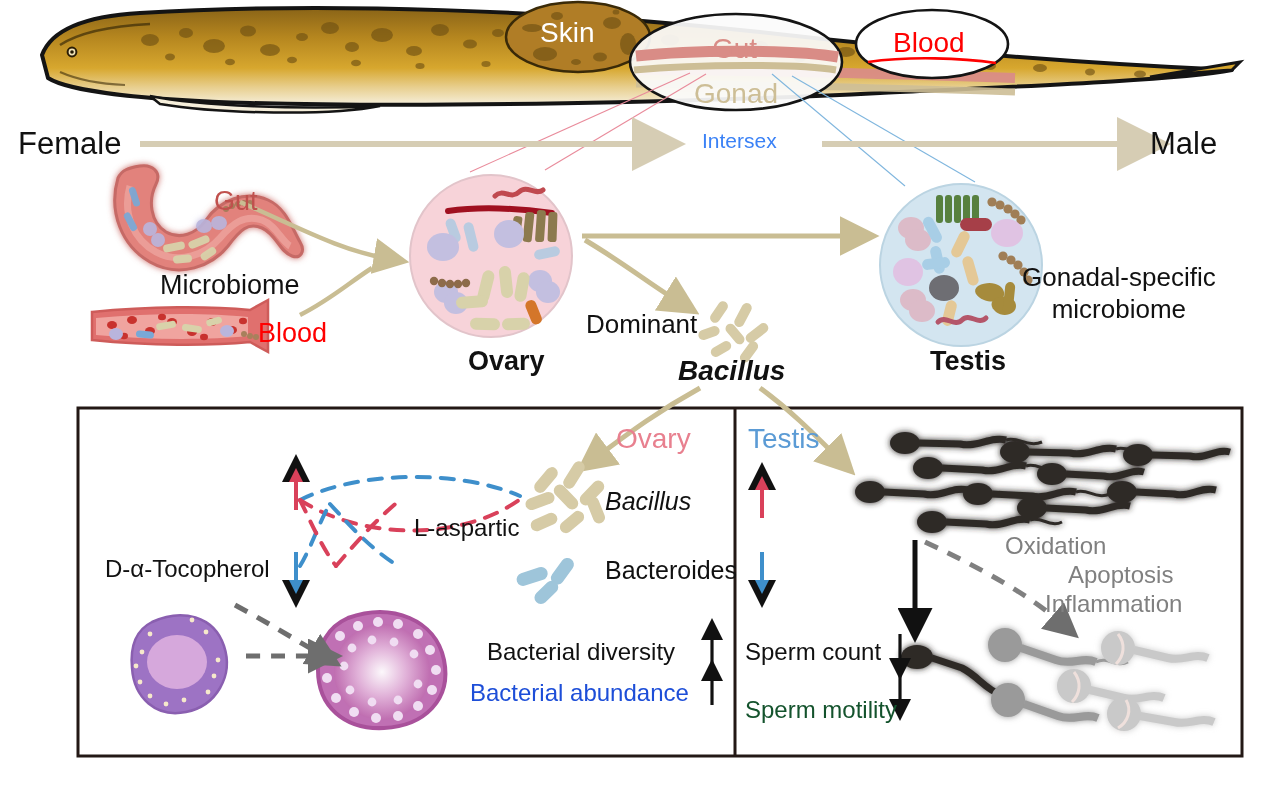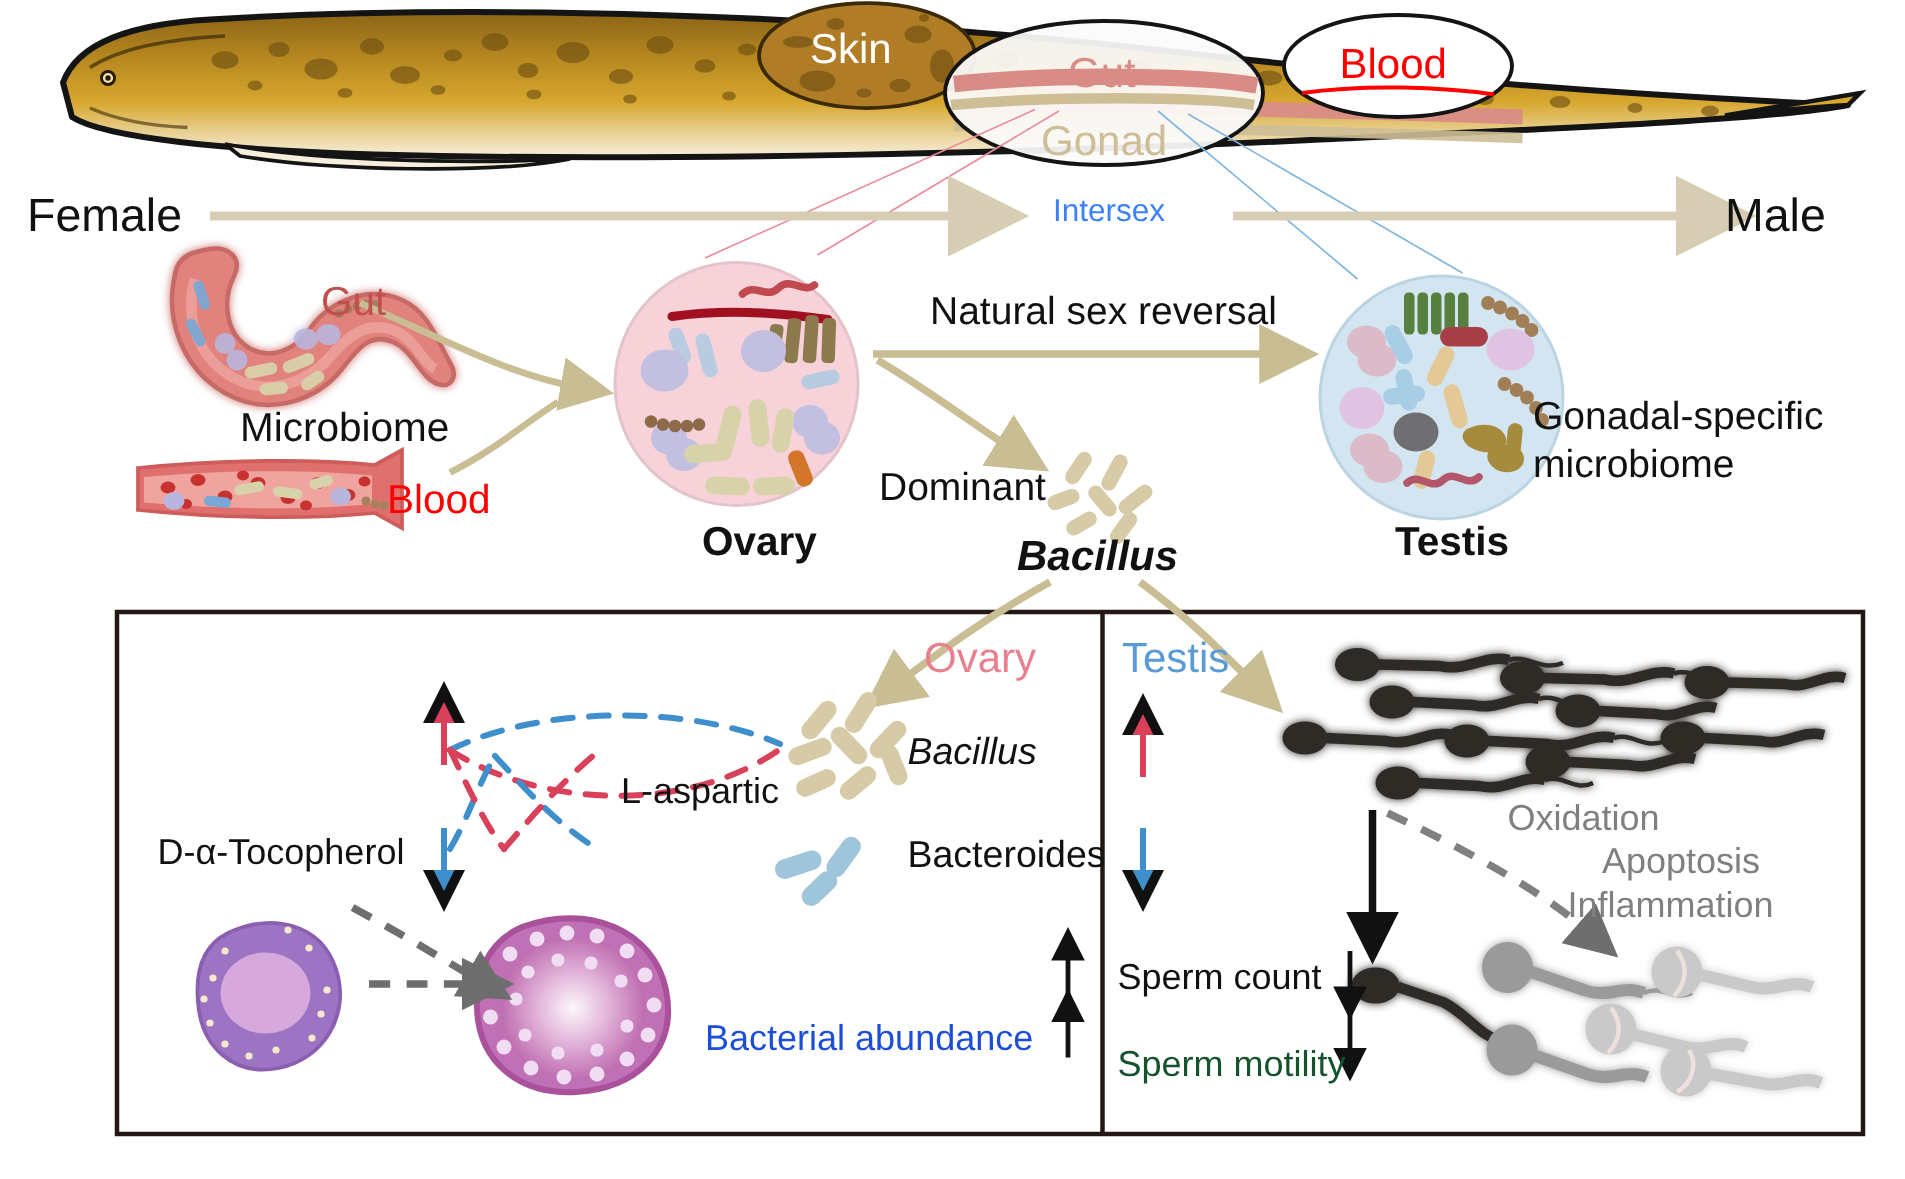--- a/index.html
+++ b/index.html
@@ -13,21 +13,21 @@
   .t-intersex{left:678px;top:130px;font-size:21px;color:#3b82f6;margin-left:24px;}
   .t-male{left:1150px;top:128px;font-size:31px;color:#111;}
   .t-gutlbl{left:214px;top:188px;font-size:27px;color:#C0504D;}
   .t-bloodlbl{left:258px;top:320px;font-size:27px;color:#FF0000;}
   .t-microbiome{left:160px;top:272px;font-size:27px;color:#111;}
   .t-ovary{left:468px;top:348px;font-size:27px;font-weight:bold;color:#111;}
   .t-testis{left:930px;top:348px;font-size:27px;font-weight:bold;color:#111;}
   .t-nsr{left:620px;top:194px;font-size:26px;color:#111;}
   .t-dominant{left:586px;top:311px;font-size:26px;color:#111;}
   .t-bacillus-big{left:678px;top:357px;font-size:28px;font-weight:bold;font-style:italic;color:#111;}
-  .t-gonadal{left:1022px;top:262px;font-size:26px;color:#111;text-align:left;line-height:1.22;white-space:pre-line;}
+  .t-gonadal{left:1022px;top:262px;font-size:26px;color:#111;text-align:center;line-height:1.22;white-space:pre-line;}
   .t-pge3{left:96px;top:480px;font-size:24px;font-weight:bold;color:#111;}
   .t-toco{left:105px;top:557px;font-size:24px;color:#111;}
   .t-lasp{left:414px;top:516px;font-size:24px;color:#111;}
   .t-ovary-p{left:616px;top:425px;font-size:28px;color:#E8808F;}
   .t-testis-p{left:748px;top:425px;font-size:28px;color:#5B9BD5;}
   .t-bacillus-s{left:605px;top:489px;font-size:25px;font-style:italic;color:#111;}
   .t-bacteroides-s{left:605px;top:558px;font-size:25px;color:#111;}
   .t-bdiv{left:487px;top:640px;font-size:24px;color:#111;}
   .t-babu{left:470px;top:681px;font-size:24px;color:#1d4ed8;}
   .t-scount{left:745px;top:640px;font-size:24px;color:#111;}
@@ -552,35 +552,35 @@
 
   <div class="abs lbl t-female">Female</div>
   <div class="abs lbl t-intersex">Intersex</div>
   <div class="abs lbl t-male">Male</div>
 
   <div class="abs lbl t-gutlbl">Gut</div>
   <div class="abs lbl t-bloodlbl">Blood</div>
   <div class="abs lbl t-microbiome">Microbiome</div>
   <div class="abs lbl t-ovary">Ovary</div>
   <div class="abs lbl t-testis">Testis</div>
-  <div class="abs lbl t-nsr">Natural sex reversal</div>
   <div class="abs lbl t-dominant">Dominant</div>
   <div class="abs lbl t-bacillus-big">Bacillus</div>
   <div class="abs t-gonadal">Gonadal-specific
 microbiome</div>
 
   <div class="abs lbl t-ovary-p">Ovary</div>
   <div class="abs lbl t-testis-p">Testis</div>
 
   <div class="abs lbl t-toco">D-α-Tocopherol</div>
   <div class="abs lbl t-lasp">L-aspartic</div>
 
   <div class="abs lbl t-bacillus-s">Bacillus</div>
   <div class="abs lbl t-bacteroides-s">Bacteroides</div>
 
+  <div class="abs lbl t-bdiv">Bacterial diversity</div>
   <div class="abs lbl t-babu">Bacterial abundance</div>
   <div class="abs lbl t-scount">Sperm count</div>
   <div class="abs lbl t-smot">Sperm motility</div>
 
   <div class="abs lbl t-oxid">Oxidation</div>
   <div class="abs lbl t-apop">Apoptosis</div>
   <div class="abs lbl t-infl">Inflammation</div>
 </div>
 
 </body></html>

